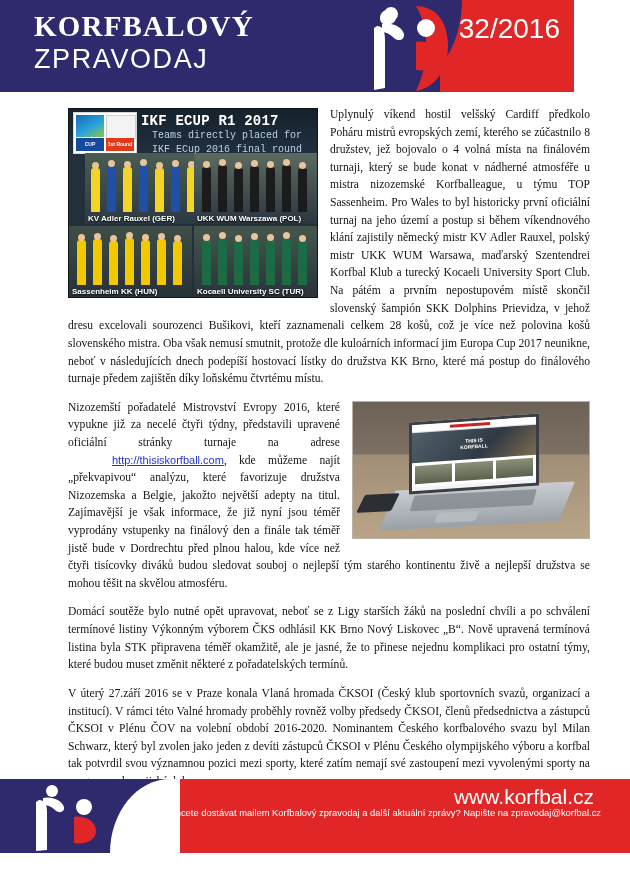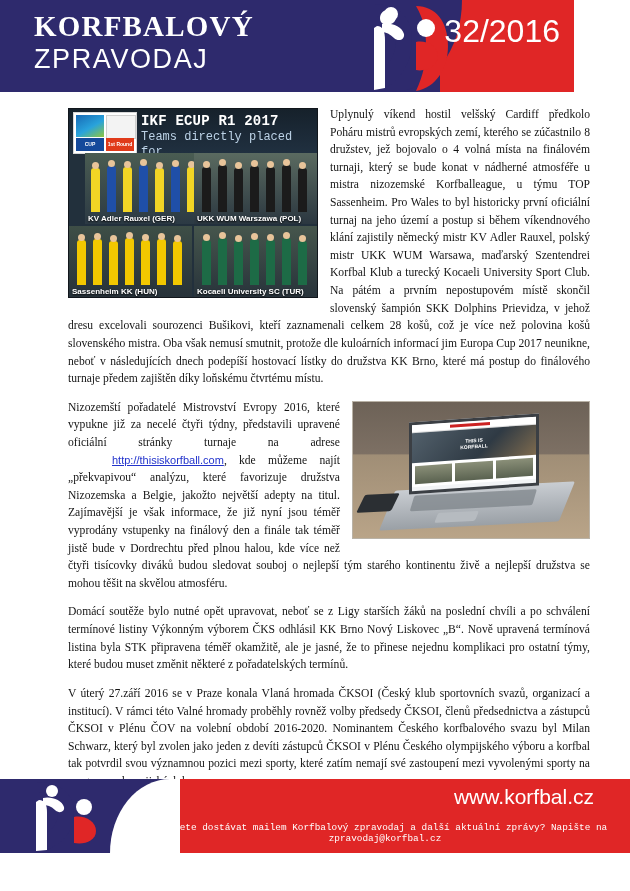--- a/index.html
+++ b/index.html
@@ -29,21 +29,21 @@
     color:#ffffff;line-height:1.08;
   }
   .mast-l2{
     font-family:"Liberation Sans", sans-serif;
     font-weight:400;font-size:27px;letter-spacing:1.6px;
     color:#ffffff;line-height:1.18;margin-top:2px;
   }
   .issue{
     position:absolute;right:14px;top:13px;
     font-family:"Liberation Sans", sans-serif;
-    font-size:32px;font-weight:400;color:#ffffff;letter-spacing:0px;
+    font-size:28px;font-weight:400;color:#ffffff;letter-spacing:0px;
   }
   
   .player-mast{position:absolute;left:360px;top:2px;width:92px;height:90px;}
 
   
   .content{position:relative;padding:14px 40px 0 68px;width:522px;}
   p.tx{
     text-align:justify;
     font-size:11.6px;
     line-height:1.52;
@@ -63,21 +63,21 @@
   .cl-badge{position:absolute;left:4px;top:3px;width:62px;height:40px;background:#ffffff;border:1px solid #d8d8d8;}
   .cl-badge .bb1{position:absolute;left:2px;top:2px;width:28px;height:22px;background:linear-gradient(150deg,#1769b5,#29a3dc 55%,#8fc73e);}
   .cl-badge .bb2{position:absolute;left:2px;top:25px;width:28px;height:13px;background:#14499b;color:#fff;font-family:"Liberation Sans",sans-serif;font-size:5px;text-align:center;line-height:13px;font-weight:bold;}
   .cl-badge .bb3{position:absolute;left:32px;top:2px;width:28px;height:22px;background:#f3f3f3;border:1px solid #cfcfcf;}
   .cl-badge .bb4{position:absolute;left:32px;top:25px;width:28px;height:13px;background:#e03a1a;color:#fff;font-family:"Liberation Sans",sans-serif;font-size:5px;text-align:center;line-height:13px;font-weight:bold;}
   .cl-h{
     position:absolute;left:72px;top:4px;width:172px;
     font-family:Liberation Mono, monospace;color:#ffffff;
   }
   .cl-h .h1{font-size:14px;font-weight:bold;letter-spacing:.2px;}
-  .cl-h .h2{font-size:12px;color:#bcd2e6;line-height:1.25;margin-top:1px;}
+  .cl-h .h2{font-size:10px;color:#bcd2e6;line-height:1.25;margin-top:1px;text-align:center;}
   .quad{position:absolute;width:123px;height:71px;overflow:hidden;}
   .q1{left:16px;top:44px;background:linear-gradient(180deg,#4a5c52,#2c3a44);}
   .q2{left:125px;top:44px;background:linear-gradient(180deg,#5a6a60,#2b3740);}
   .q3{left:0;top:117px;background:linear-gradient(180deg,#3e4e46,#27323a);}
   .q4{left:125px;top:117px;background:linear-gradient(180deg,#46564c,#28333b);}
   .team{position:absolute;left:0;bottom:0;width:100%;padding:1px 3px;
         font-family:"Liberation Sans",sans-serif;font-size:8px;font-weight:bold;
         color:#ffffff;text-shadow:0 1px 2px #000;box-sizing:border-box;}
   .pl{position:absolute;bottom:12px;width:9px;border-radius:3px 3px 0 0;}
   .pl i{position:absolute;left:1px;top:-6px;width:7px;height:7px;border-radius:50%;background:#e8c49a;display:block;}
@@ -119,22 +119,22 @@
   .ft-red{position:absolute;left:0;top:10px;width:630px;height:74px;background:#e02626;}
   .ft-blue{position:absolute;left:0;top:10px;width:130px;height:74px;background:#2e2a6d;border-top-right-radius:0;}
   .ft-wave{position:absolute;left:84px;top:10px;width:96px;height:74px;background:#2e2a6d;border-bottom-right-radius:80px 74px;border-top-right-radius:0;}
   .ft-white{position:absolute;left:110px;top:10px;width:70px;height:74px;background:#ffffff;border-top-left-radius:60px 74px;}
   .player-ft{position:absolute;left:26px;top:12px;width:86px;height:72px;}
   .ft-url{
     position:absolute;right:36px;top:16px;
     font-family:"Liberation Sans", sans-serif;font-size:21px;color:#ffffff;
   }
   .ft-msg{
-    position:absolute;left:160px;top:53px;right:20px;
-    font-family:Liberation Mono, monospace;font-size:9.4px;color:#ffffff;
+    position:absolute;left:160px;top:38px;right:20px;
+    font-family:Liberation Sans, sans-serif;font-size:9.4px;color:#ffffff;
     text-align:center;
   }
 </style>
 </head>
 <body>
 
 <div class="page">
 
   <div class="masthead">
     <div class="mast-red"></div>

